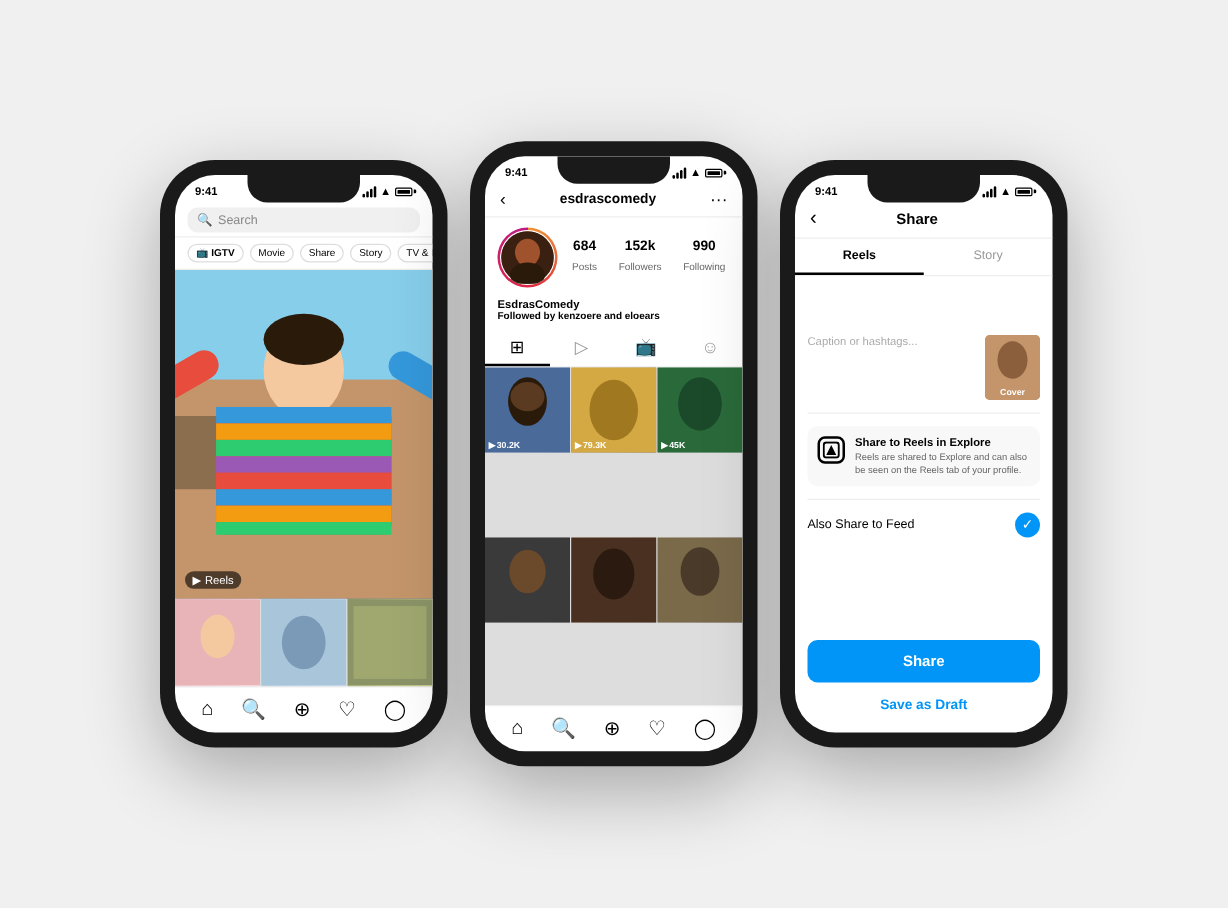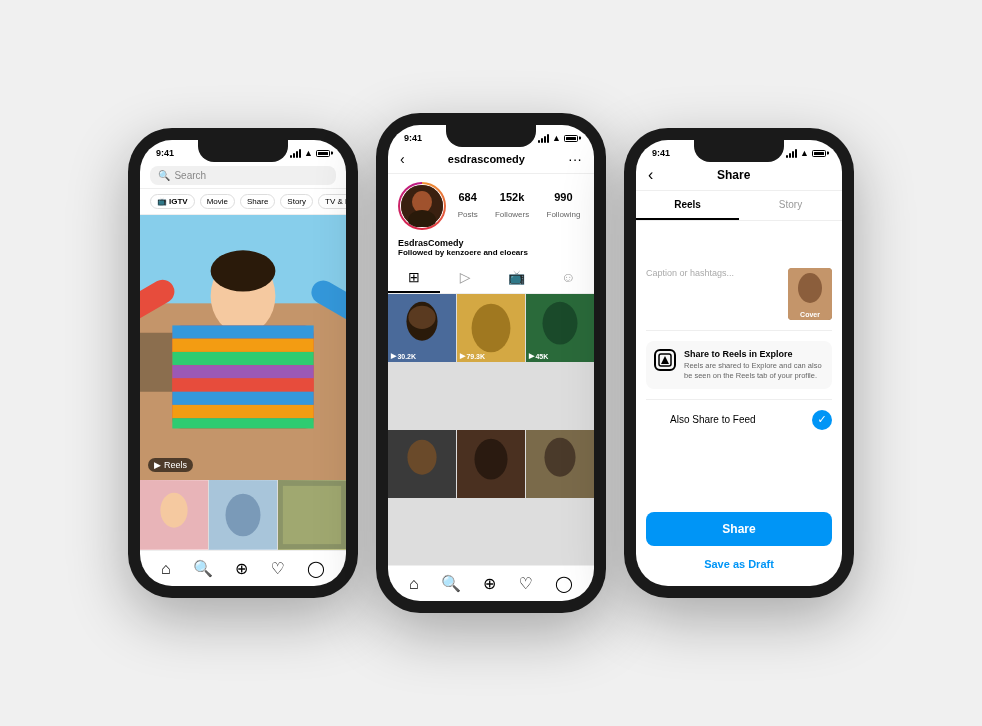--- a/index.html
+++ b/index.html
@@ -462,21 +462,20 @@
       line-height: 1.3;
     }
     .p3-also-feed {
       display: flex;
       justify-content: space-between;
       align-items: center;
     }
     .p3-also-label {
       font-size: 10px;
       font-weight: 500;
-      margin-left: 24px;
     }
     .p3-check {
       width: 20px;
       height: 20px;
       background: #0095f6;
       border-radius: 50%;
       display: flex;
       align-items: center;
       justify-content: center;
       color: #fff;

